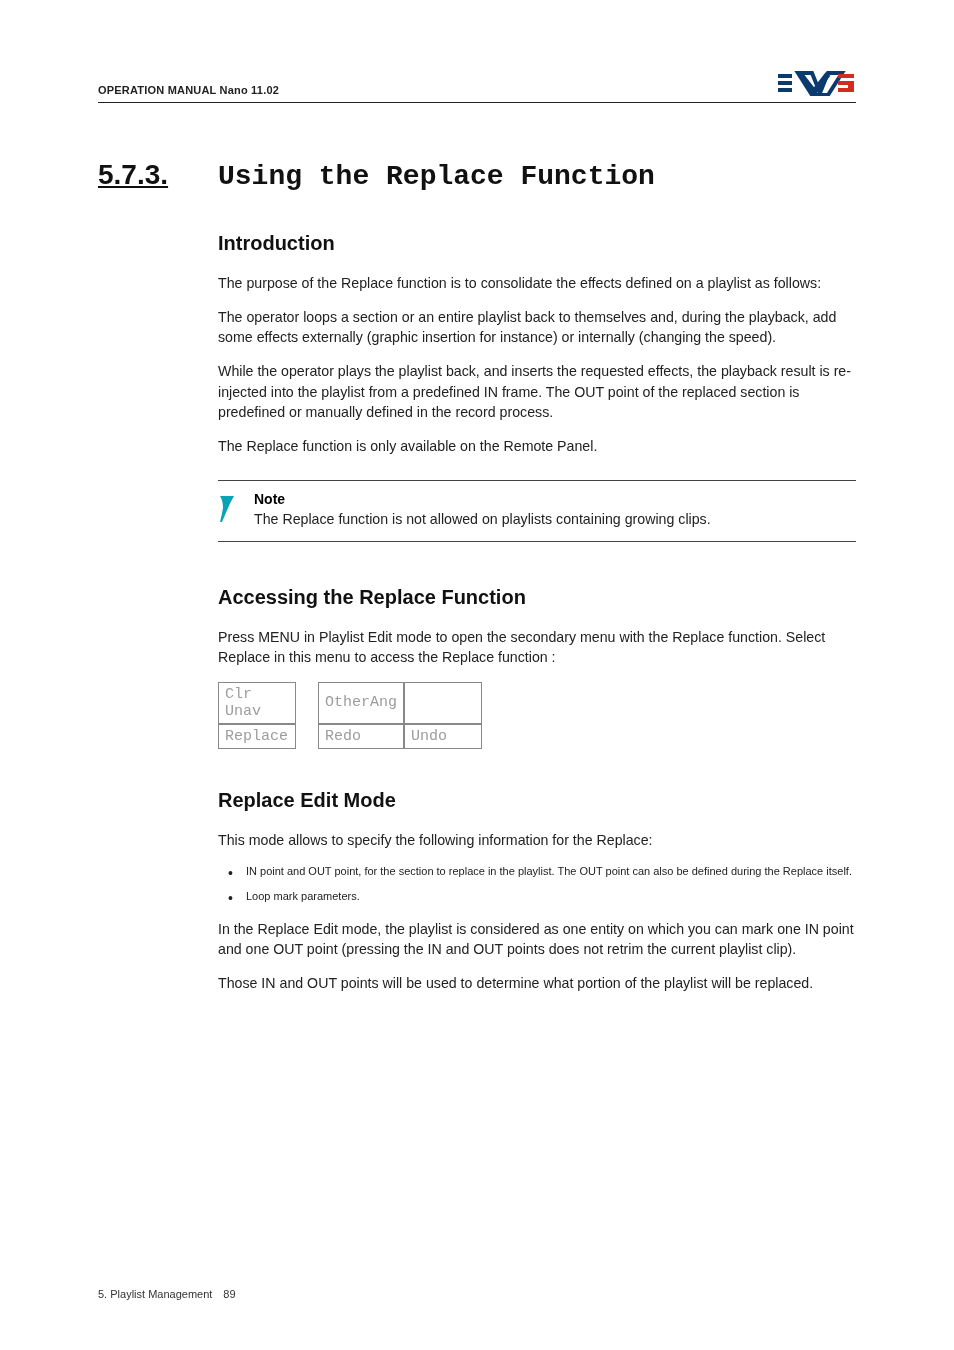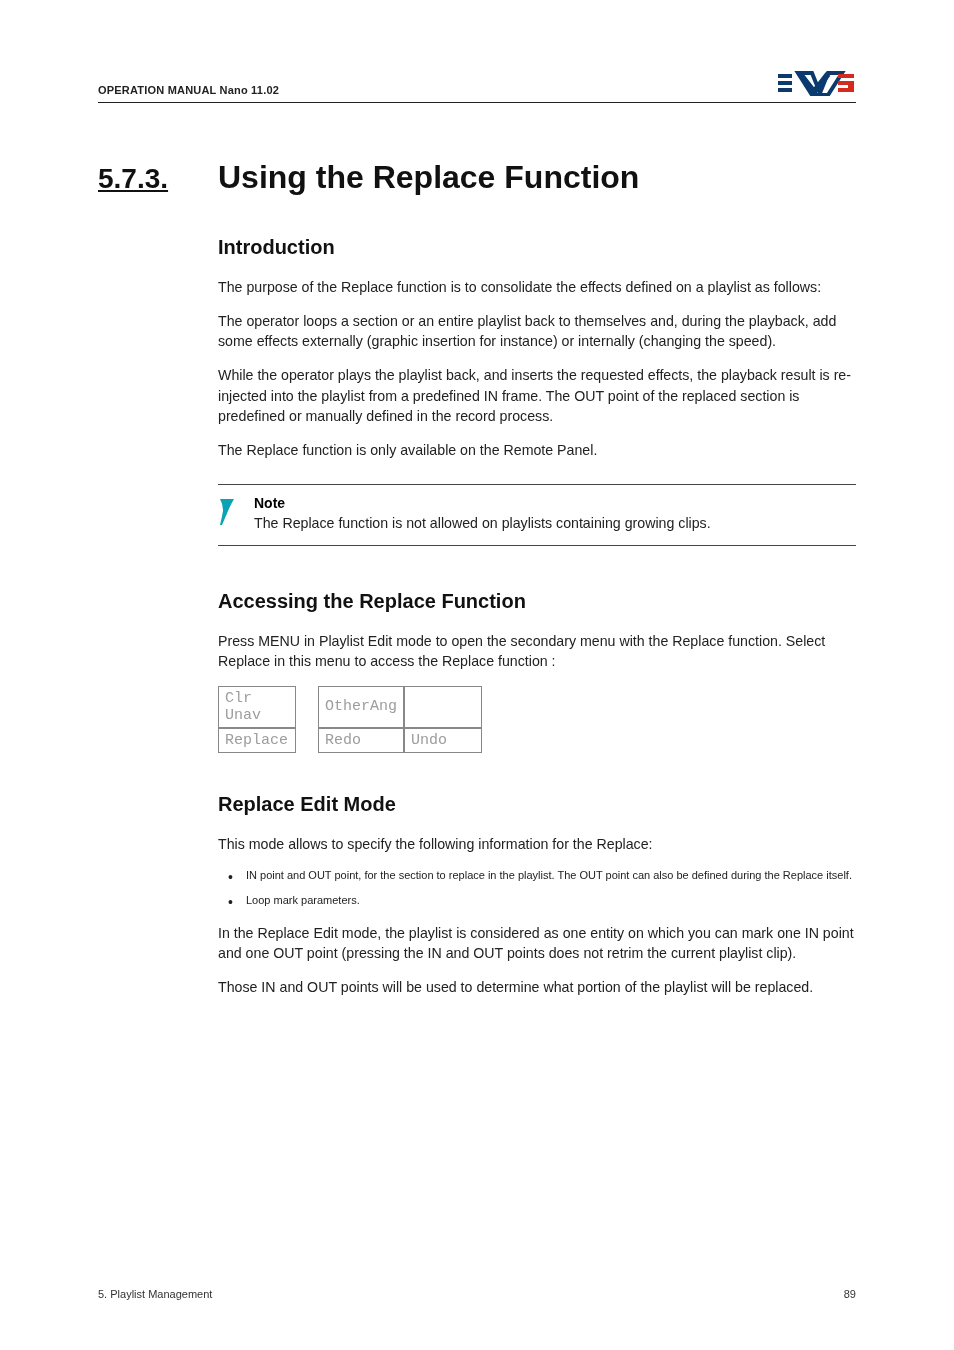--- a/index.html
+++ b/index.html
@@ -5,43 +5,43 @@
   * { box-sizing: border-box; margin: 0; padding: 0; }
   html, body { width: 954px; height: 1350px; background: #fff; font-family: Arial, Helvetica, sans-serif; }
   .page { width: 954px; height: 1350px; padding: 70px 98px 50px 98px; position: relative; display: flex; flex-direction: column; }
   .header-row { display: flex; justify-content: space-between; align-items: flex-end; border-bottom: 1.5px solid #222; padding-bottom: 6px; margin-bottom: 56px; }
   .header-text { font-size: 11px; font-weight: bold; letter-spacing: 0.2px; color: #222; }
   .logo { display: flex; align-items: center; gap: 2px; }
 
   .main-col { margin-left: 120px; }
   .section-row { display: flex; align-items: baseline; margin-bottom: 40px; }
   .section-num { font-size: 28px; font-weight: bold; width: 120px; color: #111; text-decoration: underline; }
-  .section-title { font-size: 32px; font-weight: bold; color: #111; }
+  .section-title { font-size: 28px; font-weight: bold; color: #111; font-family: Liberation Mono, monospace; }
 
   .h2 { font-size: 20px; font-weight: bold; color: #111; margin-bottom: 18px; }
   .para { font-size: 14.2px; line-height: 1.42; color: #222; margin-bottom: 14px; }
   .para.last { margin-bottom: 24px; }
 
-  .note-block { border-top: 1px solid #444; border-bottom: 1px solid #444; padding: 10px 0 12px 0; margin-bottom: 44px; display: flex; align-items: flex-start; gap: 14px; }
+  .note-block { border-top: 1px solid #444; border-bottom: 1px solid #444; padding: 10px 0 12px 0; margin-bottom: 44px; display: flex; align-items: center; gap: 14px; }
   .note-icon-wrap { width: 22px; flex-shrink: 0; padding-top: 2px; }
   .note-title { font-size: 14px; font-weight: bold; margin-bottom: 2px; }
   .note-text { font-size: 14.2px; line-height: 1.42; color: #222; }
 
   .menu-cue { font-weight: normal; }
 
   .menu-table { border-collapse: separate; border-spacing: 0; margin-top: 6px; margin-bottom: 40px; }
   .menu-table td { font-family: "Courier New", Courier, monospace; font-size: 15px; color: #9d9d9d; padding: 3px 6px; width: 78px; height: 24px; vertical-align: middle; }
   .menu-table td.boxed { border: 1px solid #888; }
   .menu-table td.spacer { border: none; width: 22px; }
 
   ul.bullets { list-style: none; padding: 0; margin: 0 0 14px 0; }
   ul.bullets li { font-size: 11px; line-height: 1.42; color: #222; padding-left: 28px; position: relative; margin-bottom: 10px; }
   ul.bullets li::before { content: "•"; position: absolute; left: 10px; top: 0; font-size: 14px; color: #222; }
 
-  .footer-row { position: absolute; left: 98px; right: 98px; bottom: 50px; display: flex; justify-content: space-between; font-size: 11px; color: #333; border-top: 0 solid transparent; }
+  .footer-row { position: absolute; left: 98px; right: 98px; bottom: 50px; display: flex; font-size: 11px; color: #333; border-top: 0 solid transparent; gap: 11px; }
 </style>
 </head>
 <body>
 
 <div class="page">
 
   <div class="header-row">
     <span class="header-text">OPERATION MANUAL Nano 11.02</span>
     <span class="logo">
       <svg width="78" height="26" viewBox="0 0 78 26">

